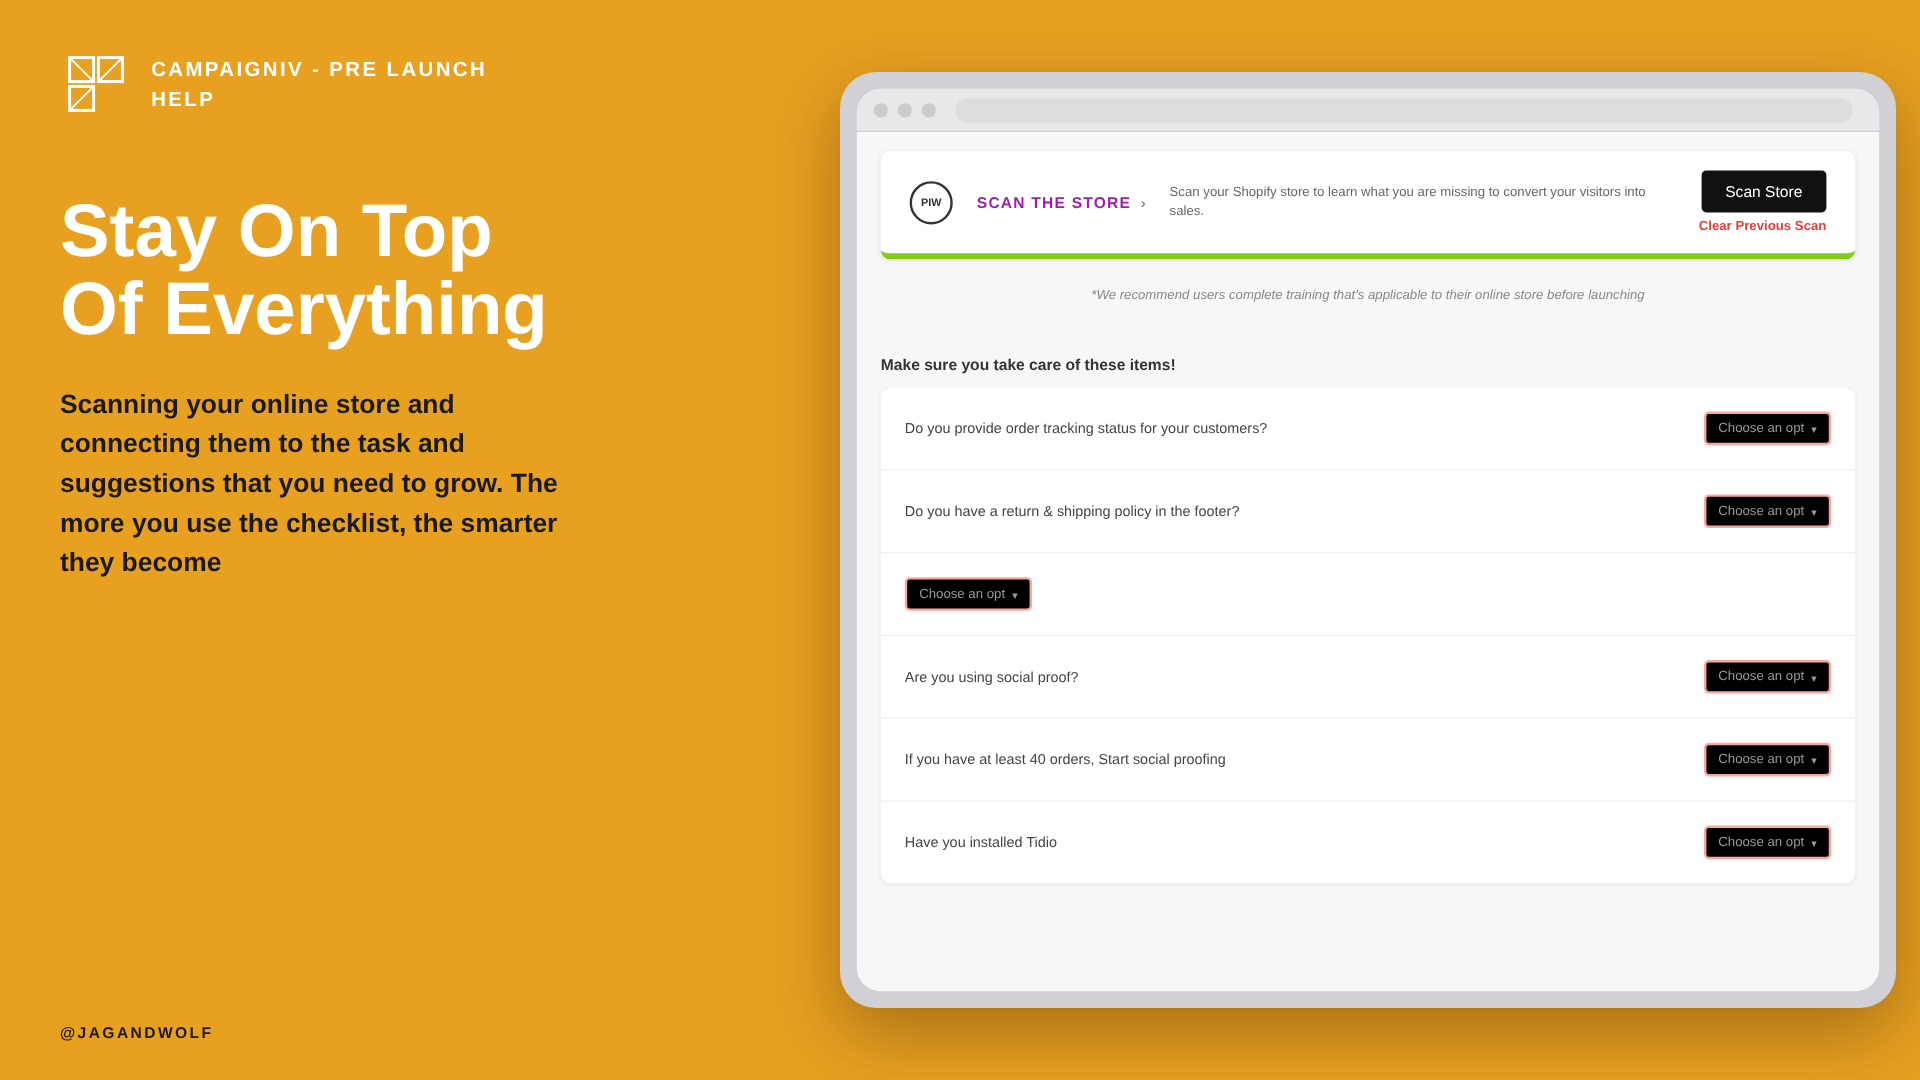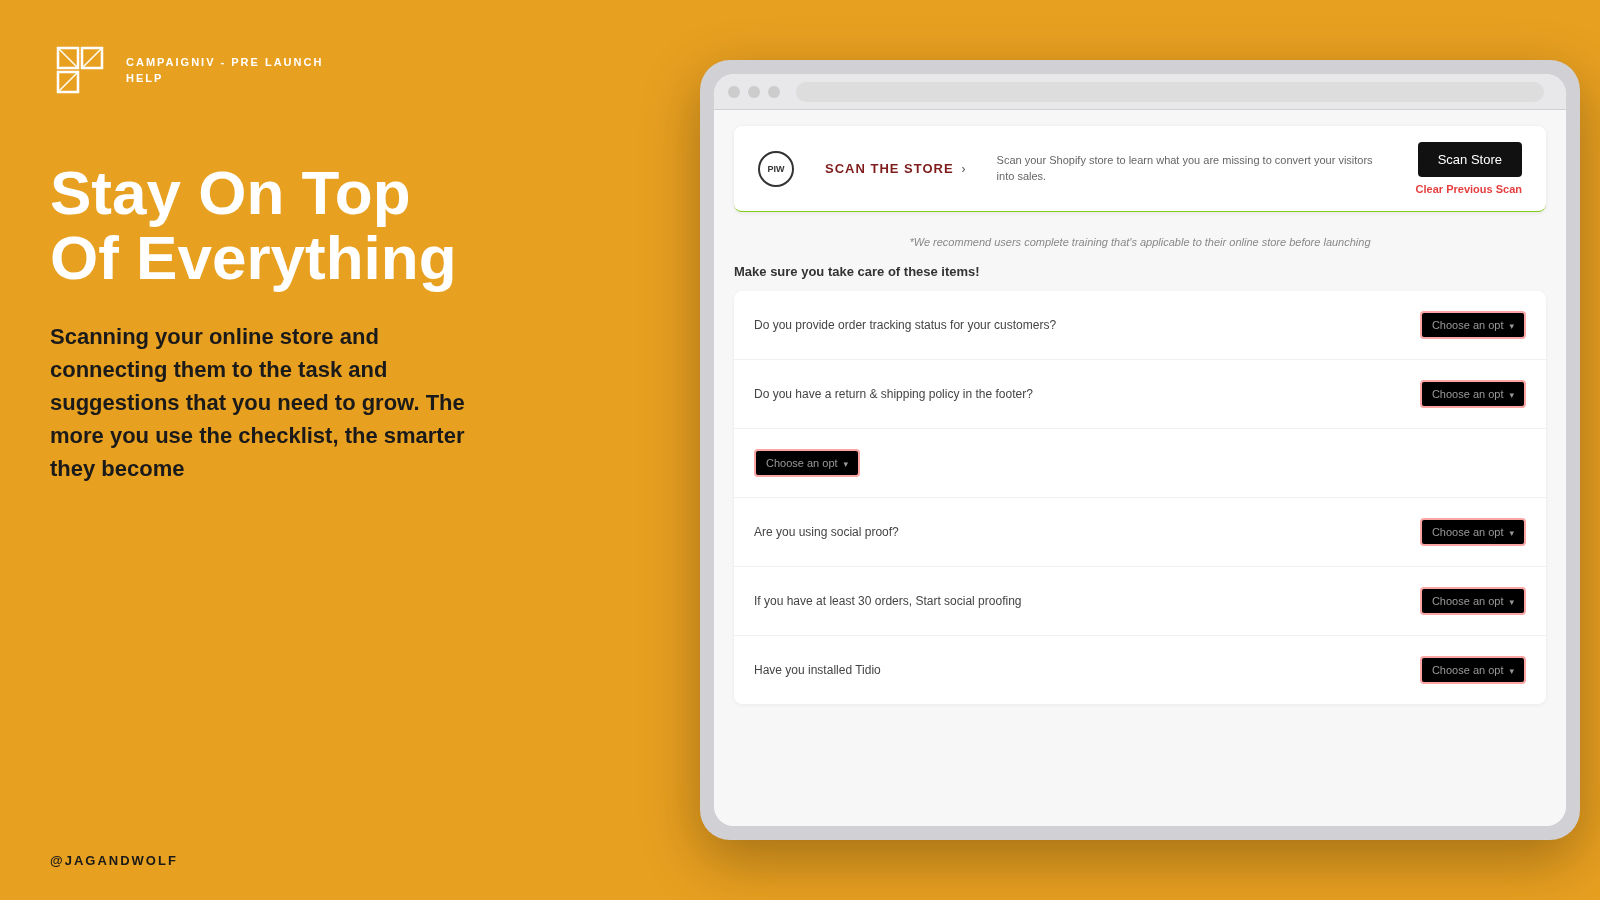--- a/index.html
+++ b/index.html
@@ -33,21 +33,21 @@
     }
 
     .logo-icon {
       width: 60px;
       height: 60px;
       flex-shrink: 0;
     }
 
     .logo-text {
       color: white;
-      font-size: 11px;
+      font-size: 17px;
       font-weight: 700;
       letter-spacing: 2px;
       line-height: 1.5;
       text-transform: uppercase;
     }
 
     .main-heading {
       color: white;
       font-size: 62px;
       font-weight: 900;
@@ -132,22 +132,22 @@
       overflow-y: auto;
       padding: 0;
     }
 
     
     .scan-header {
       background: white;
       padding: 16px 24px;
       display: flex;
       align-items: center;
-      gap: 31px;
-      border-bottom: 1px solid #84cc16;
+      gap: 20px;
+      border-bottom: 5px solid #84cc16;
       margin: 16px 20px;
       border-radius: 8px;
       box-shadow: 0 1px 4px rgba(0,0,0,0.08);
     }
 
     .plw-badge {
       width: 36px;
       height: 36px;
       border-radius: 50%;
       border: 2px solid #333;
@@ -163,21 +163,21 @@
     .scan-title-area {
       display: flex;
       align-items: center;
       gap: 8px;
     }
 
     .scan-title {
       font-size: 13px;
       font-weight: 800;
       letter-spacing: 1px;
-      color: #7f1d1d;
+      color: #a21caf;
       text-transform: uppercase;
     }
 
     .scan-chevron {
       font-size: 12px;
       color: #555;
     }
 
     .scan-description {
       flex: 1;
@@ -226,20 +226,21 @@
     
     .checklist-section {
       padding: 0 20px 20px;
     }
 
     .checklist-heading {
       font-size: 13px;
       font-weight: 700;
       color: #333;
       margin-bottom: 12px;
+      margin-top: 28px;
     }
 
     .checklist-items {
       background: white;
       border-radius: 8px;
       overflow: hidden;
       box-shadow: 0 1px 4px rgba(0,0,0,0.06);
     }
 
     .checklist-item {
@@ -346,21 +347,21 @@
                 <div class="choose-dropdown">Choose an opt <span>▾</span></div>
               </div>
               <div class="checklist-item">
                 <div class="choose-dropdown">Choose an opt <span>▾</span></div>
               </div>
               <div class="checklist-item">
                 <div class="item-question">Are you using social proof?</div>
                 <div class="choose-dropdown">Choose an opt <span>▾</span></div>
               </div>
               <div class="checklist-item">
-                <div class="item-question">If you have at least 30 orders, Start social proofing</div>
+                <div class="item-question">If you have at least 40 orders, Start social proofing</div>
                 <div class="choose-dropdown">Choose an opt <span>▾</span></div>
               </div>
               <div class="checklist-item">
                 <div class="item-question">Have you installed Tidio</div>
                 <div class="choose-dropdown">Choose an opt <span>▾</span></div>
               </div>
             </div>
         </div>
 
       </div>

